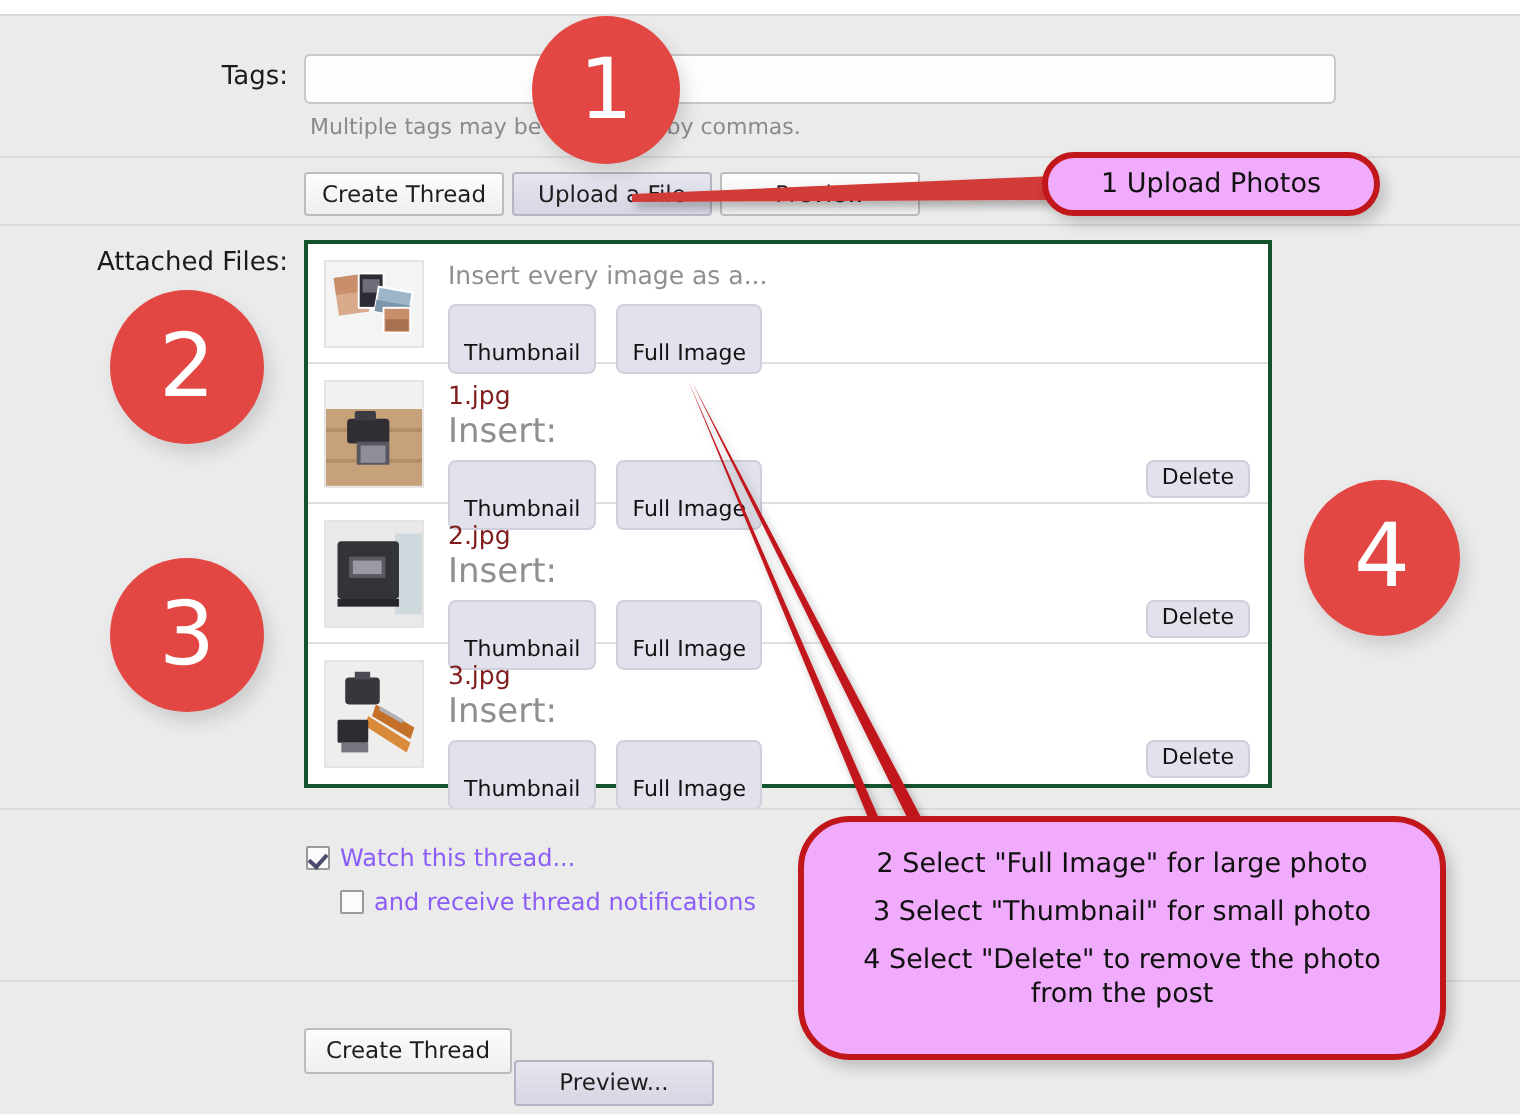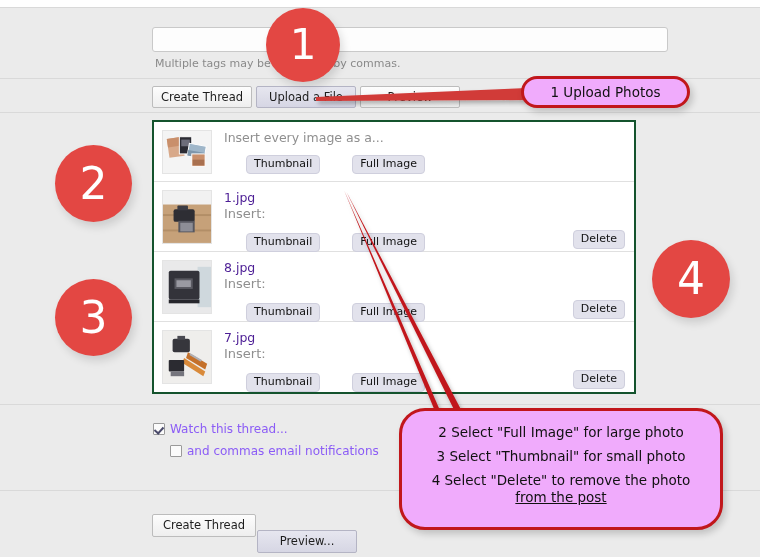--- a/index.html
+++ b/index.html
@@ -111,46 +111,45 @@
     border: 1px solid #e4e4e4;
     box-sizing: border-box;
     overflow: hidden;
   }
   .file-row.tall .thumb { height: 54px; }
 
   .fname {
     position: absolute;
     left: 70px; top: 8px;
     font-size: 12.5px;
-    color: #4c1d95;
+    color: #7f1d1d;
   }
   .fname.muted { color: #8f8f8f; }
   .insert {
     position: absolute;
     left: 70px; top: 24px;
-    font-size: 13px;
+    font-size: 17px;
     color: #8f8f8f;
   }
   .row-btns {
     position: absolute;
     left: 70px; top: 38px;
   }
   .file-row.tall .row-btns { top: 48px; }
   .pillbtn {
     display: inline-block;
     background: #e2e2ec;
     border: 1px solid #cfcfdd;
     border-radius: 4px;
     font-size: 11px;
     color: #121212;
-    padding: 2px 7px 3px 7px;
+    padding: 18px 7px 3px 7px;
     margin-right: 5px;
     cursor: pointer;
     line-height: 12px;
-    margin-left: 22px;
   }
   .delbtn {
     position: absolute;
     right: 9px; top: 38px;
     background: #e2e2ec;
     border: 1px solid #cfcfdd;
     border-radius: 4px;
     font-size: 11px;
     color: #121212;
     padding: 2px 7px 3px 7px;
@@ -233,31 +232,33 @@
   }
 </style>
 </head>
 <body>
 
 <div id="root">
 
   <div class="top-strip"></div>
   <div class="hr" style="top:7px;"></div>
 
+  <div class="label" style="left:20px; top:31px; width:124px;">Tags:</div>
   <input class="tags-input" type="text" placeholder="" style="">
   <div class="tags-hint">Multiple tags may be separated by commas.</div>
 
   <div class="hr" style="top:78px;"></div>
 
   <div class="btn" style="left:152px; top:86px; width:100px;">Create Thread</div>
   <div class="btn primary" style="left:256px; top:86px; width:100px;">Upload a File</div>
   <div class="btn" style="left:360px; top:86px; width:100px;">Preview</div>
 
   <div class="hr" style="top:112px;"></div>
 
+  <div class="label" style="left:20px; top:124px; width:124px;">Attached Files:</div>
 
   <div class="files-panel">
 
     <div class="file-row">
       <div class="thumb">
         <svg viewBox="0 0 50 44" width="48" height="42">
           <rect x="0" y="0" width="50" height="44" fill="#f4f4f4"></rect>
           <g transform="rotate(-8 14 16)">
             <rect x="5" y="7" width="16" height="20" fill="#d8a98a"></rect>
             <rect x="5" y="7" width="16" height="9" fill="#c98f6b"></rect>
@@ -305,21 +306,21 @@
       <div class="thumb">
         <svg viewBox="0 0 50 54" width="48" height="52">
           <rect x="0" y="0" width="50" height="54" fill="#e9e9ea"></rect>
           <rect x="36" y="6" width="14" height="42" fill="#cfd8dd"></rect>
           <rect x="6" y="10" width="32" height="30" rx="2" fill="#33333a"></rect>
           <rect x="12" y="18" width="19" height="11" fill="#5a5a62"></rect>
           <rect x="14" y="20" width="15" height="7" fill="#9a9aa2"></rect>
           <rect x="6" y="40" width="32" height="4" fill="#26262c"></rect>
         </svg>
       </div>
-      <div class="fname">8.jpg</div>
+      <div class="fname">2.jpg</div>
       <div class="insert">Insert:</div>
       <div class="row-btns">
         <span class="pillbtn">Thumbnail</span>
         <span class="pillbtn">Full Image</span>
       </div>
       <div class="delbtn" style="top:48px;">Delete</div>
     </div>
 
     <div class="file-row tall">
       <div class="thumb">
@@ -327,39 +328,39 @@
           <rect x="0" y="0" width="50" height="54" fill="#efeeec"></rect>
           <rect x="10" y="8" width="18" height="14" rx="2" fill="#36363c"></rect>
           <rect x="15" y="5" width="8" height="4" fill="#4a4a52"></rect>
           <path d="M26 22 L46 34 L44 40 L24 28 Z" fill="#c4702a"></path>
           <path d="M22 28 L44 42 L42 47 L20 33 Z" fill="#d98a3a"></path>
           <rect x="6" y="30" width="16" height="12" rx="1" fill="#2b2b31"></rect>
           <rect x="8" y="42" width="14" height="5" fill="#75757d"></rect>
           <path d="M28 24 L40 31" stroke="#b0b0b6" stroke-width="2" fill="none"></path>
         </svg>
       </div>
-      <div class="fname">7.jpg</div>
+      <div class="fname">3.jpg</div>
       <div class="insert">Insert:</div>
       <div class="row-btns">
         <span class="pillbtn">Thumbnail</span>
         <span class="pillbtn">Full Image</span>
       </div>
       <div class="delbtn" style="top:48px;">Delete</div>
     </div>
 
   </div>
 
   <div class="hr" style="top:404px;"></div>
 
 
   <div class="chk checked" style="left:153px; top:423px;"></div>
   <div class="opt-text" style="left:170px; top:422px;">Watch this thread...</div>
 
   <div class="chk" style="left:170px; top:445px;"></div>
-  <div class="opt-text" style="left:187px; top:444px;">and commas email notifications</div>
+  <div class="opt-text" style="left:187px; top:444px;">and receive thread notifications</div>
 
   <div class="hr" style="top:490px;"></div>
 
   <div class="btn" style="left:152px; top:514px; width:104px; height:23px; line-height:21px;">Create Thread</div>
   <div class="btn primary" style="left:257px; top:514px; width:100px; height:23px; line-height:21px;margin-top:16px;">Preview...</div>
 
   <svg class="overlay">
     <defs>
       <filter id="shadow" x="-30%" y="-30%" width="170%" height="170%">
         <feDropShadow dx="2" dy="3" stdDeviation="2.2" flood-color="#000000" flood-opacity="0.28"></feDropShadow>
@@ -376,16 +377,16 @@
   <div class="circle" style="left:55px; top:145px; width:77px; height:77px; font-size:44px; line-height:77px;">2</div>
   <div class="circle" style="left:55px; top:279px; width:77px; height:77px; font-size:44px; line-height:77px;">3</div>
   <div class="circle" style="left:652px; top:240px; width:78px; height:78px; font-size:44px; line-height:78px;">4</div>
 
   <div class="callout" id="callout-upload">1 Upload Photos</div>
 
   <div class="callout" id="callout-steps">
     <div class="line">2 Select "Full Image" for large photo</div>
     <div class="line">3 Select "Thumbnail" for small photo</div>
     <div class="line">4 Select "Delete" to remove the photo</div>
-    <div style="line-height:17px;text-decoration:underline;">from the post</div>
+    <div style="line-height:17px;">from the post</div>
   </div>
 
 </div>
 
 </body></html>

